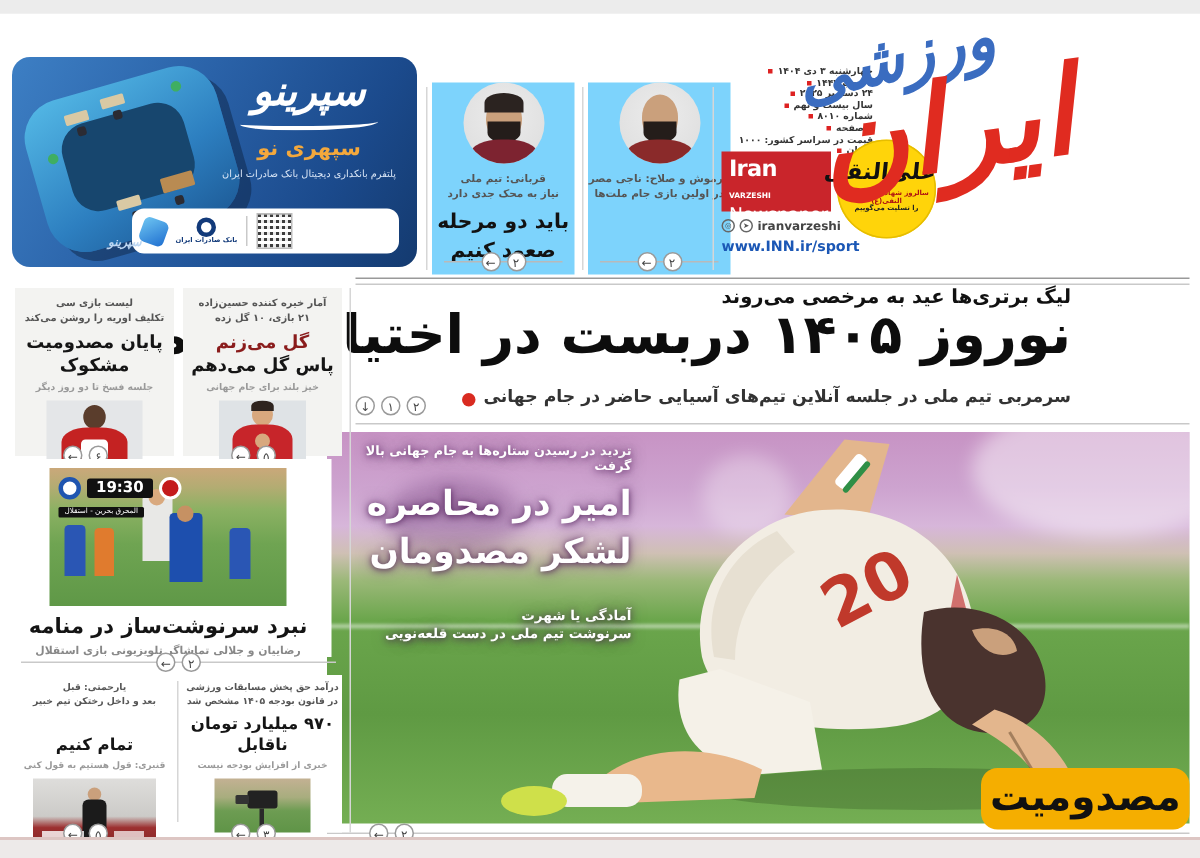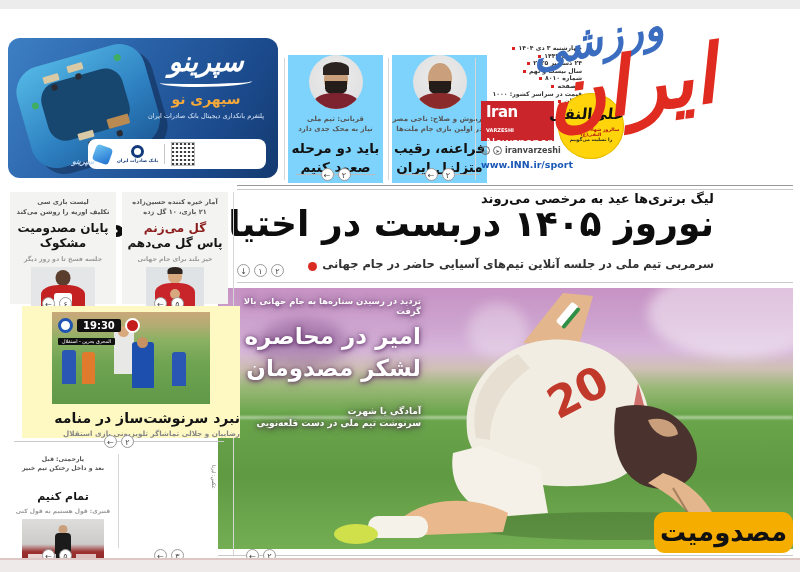--- a/index.html
+++ b/index.html
@@ -91,21 +91,21 @@
         color:#111;font-size:26px;font-weight:900;text-align:center;line-height:41px;letter-spacing:-1px;}
   
   .scard{left:10px;width:106px;background:#f3f3f1;text-align:center;}
   .scard .k{font-size:6.6px;font-weight:700;color:#555;line-height:1.5;padding-top:6px;}
   .scard .h{font-size:12px;font-weight:900;color:#151515;line-height:1.3;margin-top:3px;letter-spacing:-.3px;}
   .scard .sub{font-size:6.2px;color:#999;font-weight:700;margin-top:3px;}
   .pphoto{position:relative;margin:5px auto 0 auto;overflow:hidden;background:#e4e6e8;}
   .fig-head{position:absolute;left:50%;transform:translateX(-50%);border-radius:50%;}
   .fig-shirt{position:absolute;left:50%;transform:translateX(-50%);border-radius:40% 40% 0 0;}
   
-  #match{left:22px;top:306px;width:218px;background:#fef9c3;text-align:right;}
+  #match{left:3px;top:306px;width:218px;background:#ffffff;text-align:center;}
   #mphoto{position:relative;width:158px;height:92px;margin:6px auto 0 auto;overflow:hidden;
     background:linear-gradient(180deg,#caa87a 0%,#b3ac72 14%,#8cb163 30%,#6fa452 55%,#5f9847 100%);}
   .mrow{position:absolute;left:6px;top:6px;display:flex;align-items:center;gap:4px;}
   .clublogo{width:15px;height:15px;border-radius:50%;box-sizing:border-box;}
   .esteghlal{background:#fff;border:3px solid #1f55b0;}
   .muharraq{background:#c41b1b;border:2px solid #fff;}
   .mtime{background:#111;color:#fff;font-size:10px;font-weight:900;padding:1px 6px;border-radius:2px;}
   .mlabel{position:absolute;left:6px;top:26px;background:#111;color:#fff;font-size:4.8px;padding:1px 4px;border-radius:1px;}
   .mplayer{position:absolute;border-radius:3px 3px 0 0;}
   #match .h{font-size:14px;font-weight:900;color:#141414;margin-top:6px;letter-spacing:-.3px;}
@@ -178,22 +178,20 @@
   </div>
 
   <div class="abs tcol" style="left:392px;">
     <div class="headshot">
       <div class="hs-head" style="top:8px;height:30px;"></div>
         <div class="hs-beard"></div>
         <div class="hs-shirt" style="background:#8a2a2a;"></div>
     </div>
     <div class="kicker fa"><span>مرموش و صلاح: ناجی مصر</span><br>
       <span>در اولین بازی جام ملت‌ها</span></div>
-    <div class="colh fa"><span>فراعنه، رقیب</span><br>
-      <span>متزلزل ایران</span></div>
     <div class="hline2"></div>
     <div class="pgrow">
         <span class="pg">←</span>
       <span class="pg">۲</span>
       </div>
   </div>
 
   <div class="vline" style="left:284px;top:58px;height:122px;"></div>
   <div class="vline" style="left:388px;top:58px;height:122px;"></div>
   <div class="vline" style="left:475px;top:58px;height:122px;"></div>
@@ -359,19 +357,29 @@
       <div style="position:absolute;right:8px;bottom:3px;width:20px;height:4px;background:rgba(255,255,255,.7);"></div>
     </div>
   </div>
   <div class="pgrow" style="left:42px;top:549px;">
     <span class="pg">←</span>
     <span class="pg">۵</span>
   </div>
 
   <div class="vline" style="left:118px;top:454px;height:94px;"></div>
 
+  <div class="abs bcard" style="left:122px;">
+    <div class="k fa"><span>درآمد حق پخش مسابقات ورزشی</span><br><span>در قانون بودجه ۱۴۰۵ مشخص شد</span></div>
+    <div class="h fa"><span>۹۷۰ میلیارد تومان</span><br><span>ناقابل</span></div>
+    <div class="sub fa">خبری از افزایش بودجه نیست</div>
+    <div class="pphoto" style="width:64px;height:36px;background:linear-gradient(180deg,#c3b193 0%,#a8ad7e 35%,#6d9c52 60%,#5f9447 100%);">
+      <div style="position:absolute;left:22px;top:8px;width:20px;height:12px;background:#222;border-radius:2px;"></div>
+      <div style="position:absolute;left:14px;top:11px;width:9px;height:6px;background:#333;border-radius:1px;"></div>
+      <div style="position:absolute;left:30px;top:20px;width:3px;height:14px;background:#2a2a2a;"></div>
+    </div>
+  </div>
   <div class="pgrow" style="left:154px;top:549px;">
     <span class="pg">←</span>
     <span class="pg">۳</span>
   </div>
 
   <div id="footer-strip" class="abs"></div>
 </div>
 
 </body></html>

